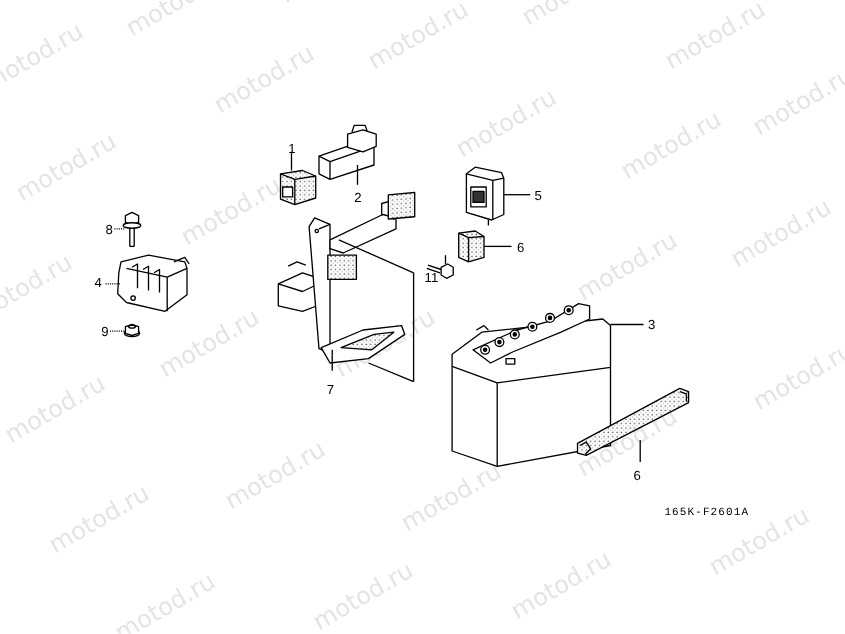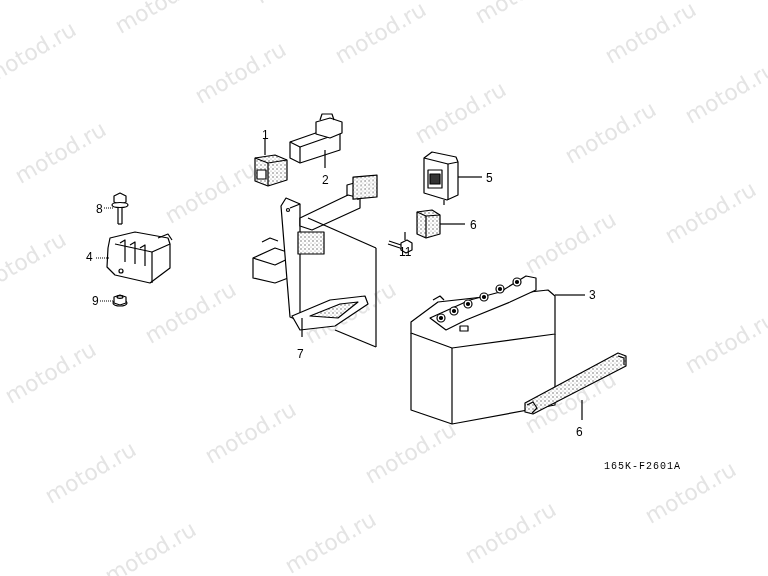--- a/index.html
+++ b/index.html
@@ -180,15 +180,15 @@
 <div class="lbl" style="left:262px;top:128px">1</div>
 <div class="lbl" style="left:322px;top:173px">2</div>
 <div class="lbl" style="left:589px;top:288px">3</div>
 <div class="lbl" style="left:86px;top:250px">4</div>
 <div class="lbl" style="left:486px;top:171px">5</div>
 <div class="lbl" style="left:470px;top:218px">6</div>
 <div class="lbl" style="left:297px;top:347px">7</div>
 <div class="lbl" style="left:96px;top:202px">8</div>
 <div class="lbl" style="left:92px;top:294px">9</div>
 <div class="lbl" style="left:576px;top:425px">6</div>
-<div class="lbl" style="left:399px;top:245px">11</div>
+<div class="lbl" style="left:386px;top:245px">11</div>
 
 <div class="code">165K-F2601A</div>
 
 </body></html>

